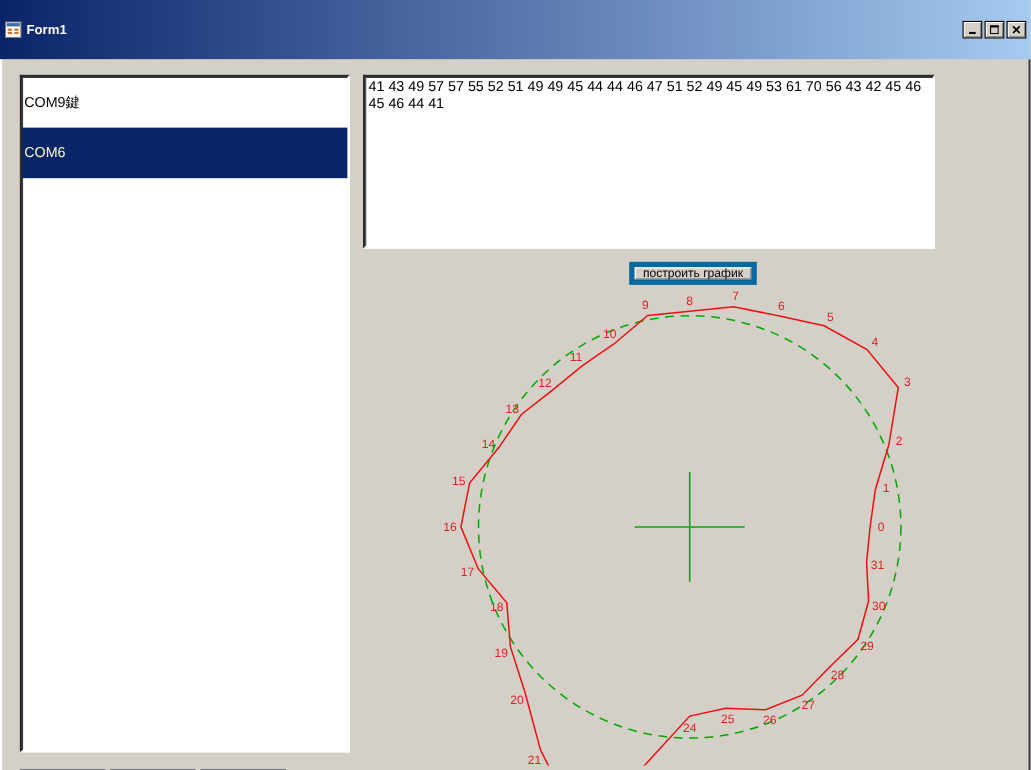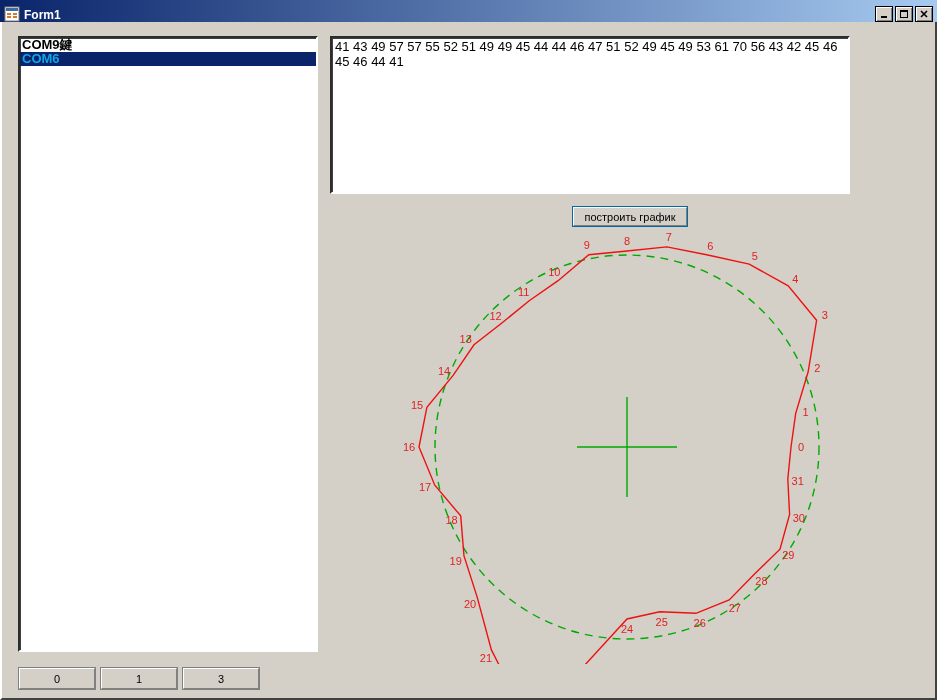--- a/index.html
+++ b/index.html
@@ -11,22 +11,22 @@
     font-family: Tahoma, sans-serif;
     font-size: 11px;
     background: #d4d0c8;
   }
   
   .titlebar {
     height: 22px;
     background: linear-gradient(to right, #0a246a, #a6caf0);
     color: #fff;
     display: flex;
-    align-items: flex-end;
-    padding: 0 4px;
+    align-items: center;
+    padding: 16px 4px;
     position: relative;
   }
   .titlebar .app-icon {
     width: 16px;
     height: 16px;
     margin-right: 4px;
     display: inline-flex;
     align-items: center;
     justify-content: center;
   }
@@ -80,44 +80,43 @@
   .listbox {
     position: absolute;
     left: 16px;
     top: 14px;
     width: 300px;
     height: 616px;
     overflow: hidden;
     font-size: 13px;
   }
   .listbox .item {
-    padding: 0 2px;
+    padding: 16px 2px;
     height: 14px;
     line-height: 14px;
     white-space: nowrap;
-    font-weight: bold;
   }
   .listbox .item.selected {
     background: #0a246a;
-    color: #0ea5e9;
+    color: #fef9c3;
   }
   .textbox {
     position: absolute;
     left: 328px;
     top: 14px;
     width: 520px;
     height: 158px;
     font-size: 13px;
     padding: 1px 3px;
   }
 
   
   .btn {
     background: #d4d0c8;
-    border: 1px solid #0369a1; 
+    border: 5px solid #0369a1; 
     position: absolute;
     font-size: 11px;
     display: flex;
     align-items: center;
     justify-content: center;
     cursor: pointer;
     box-sizing: border-box;
   }
   .btn .inner {
     position: absolute;

